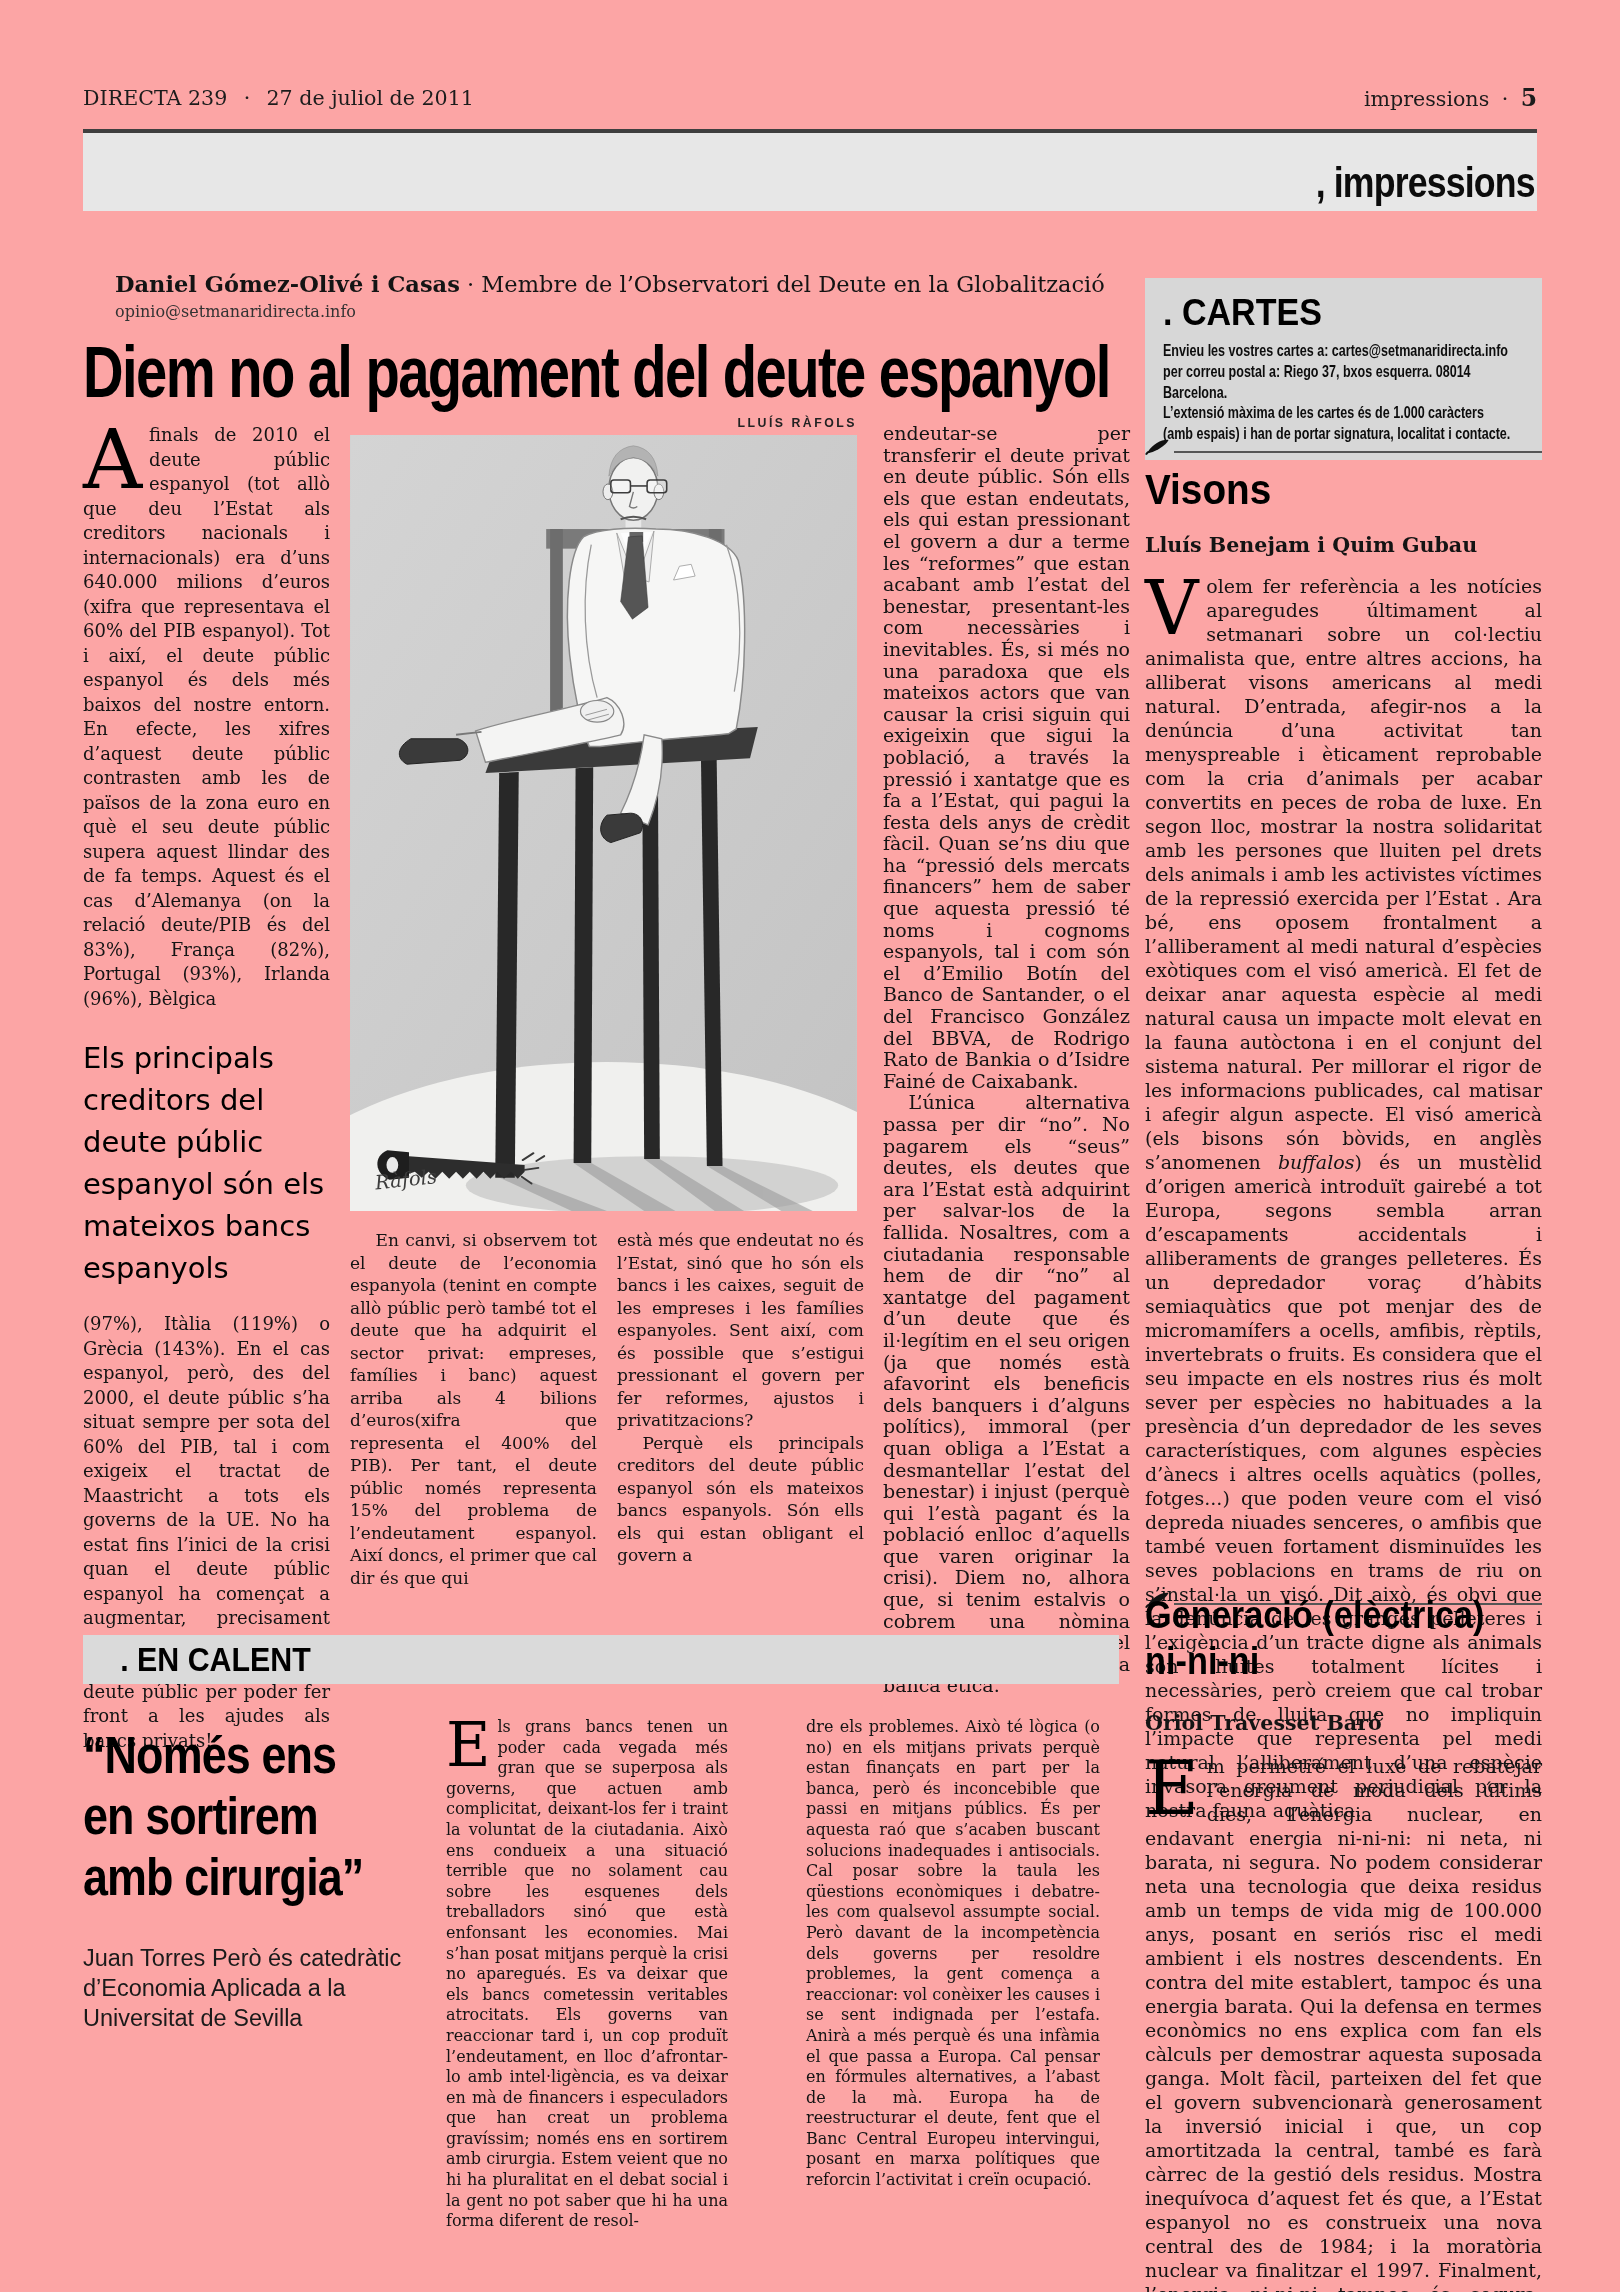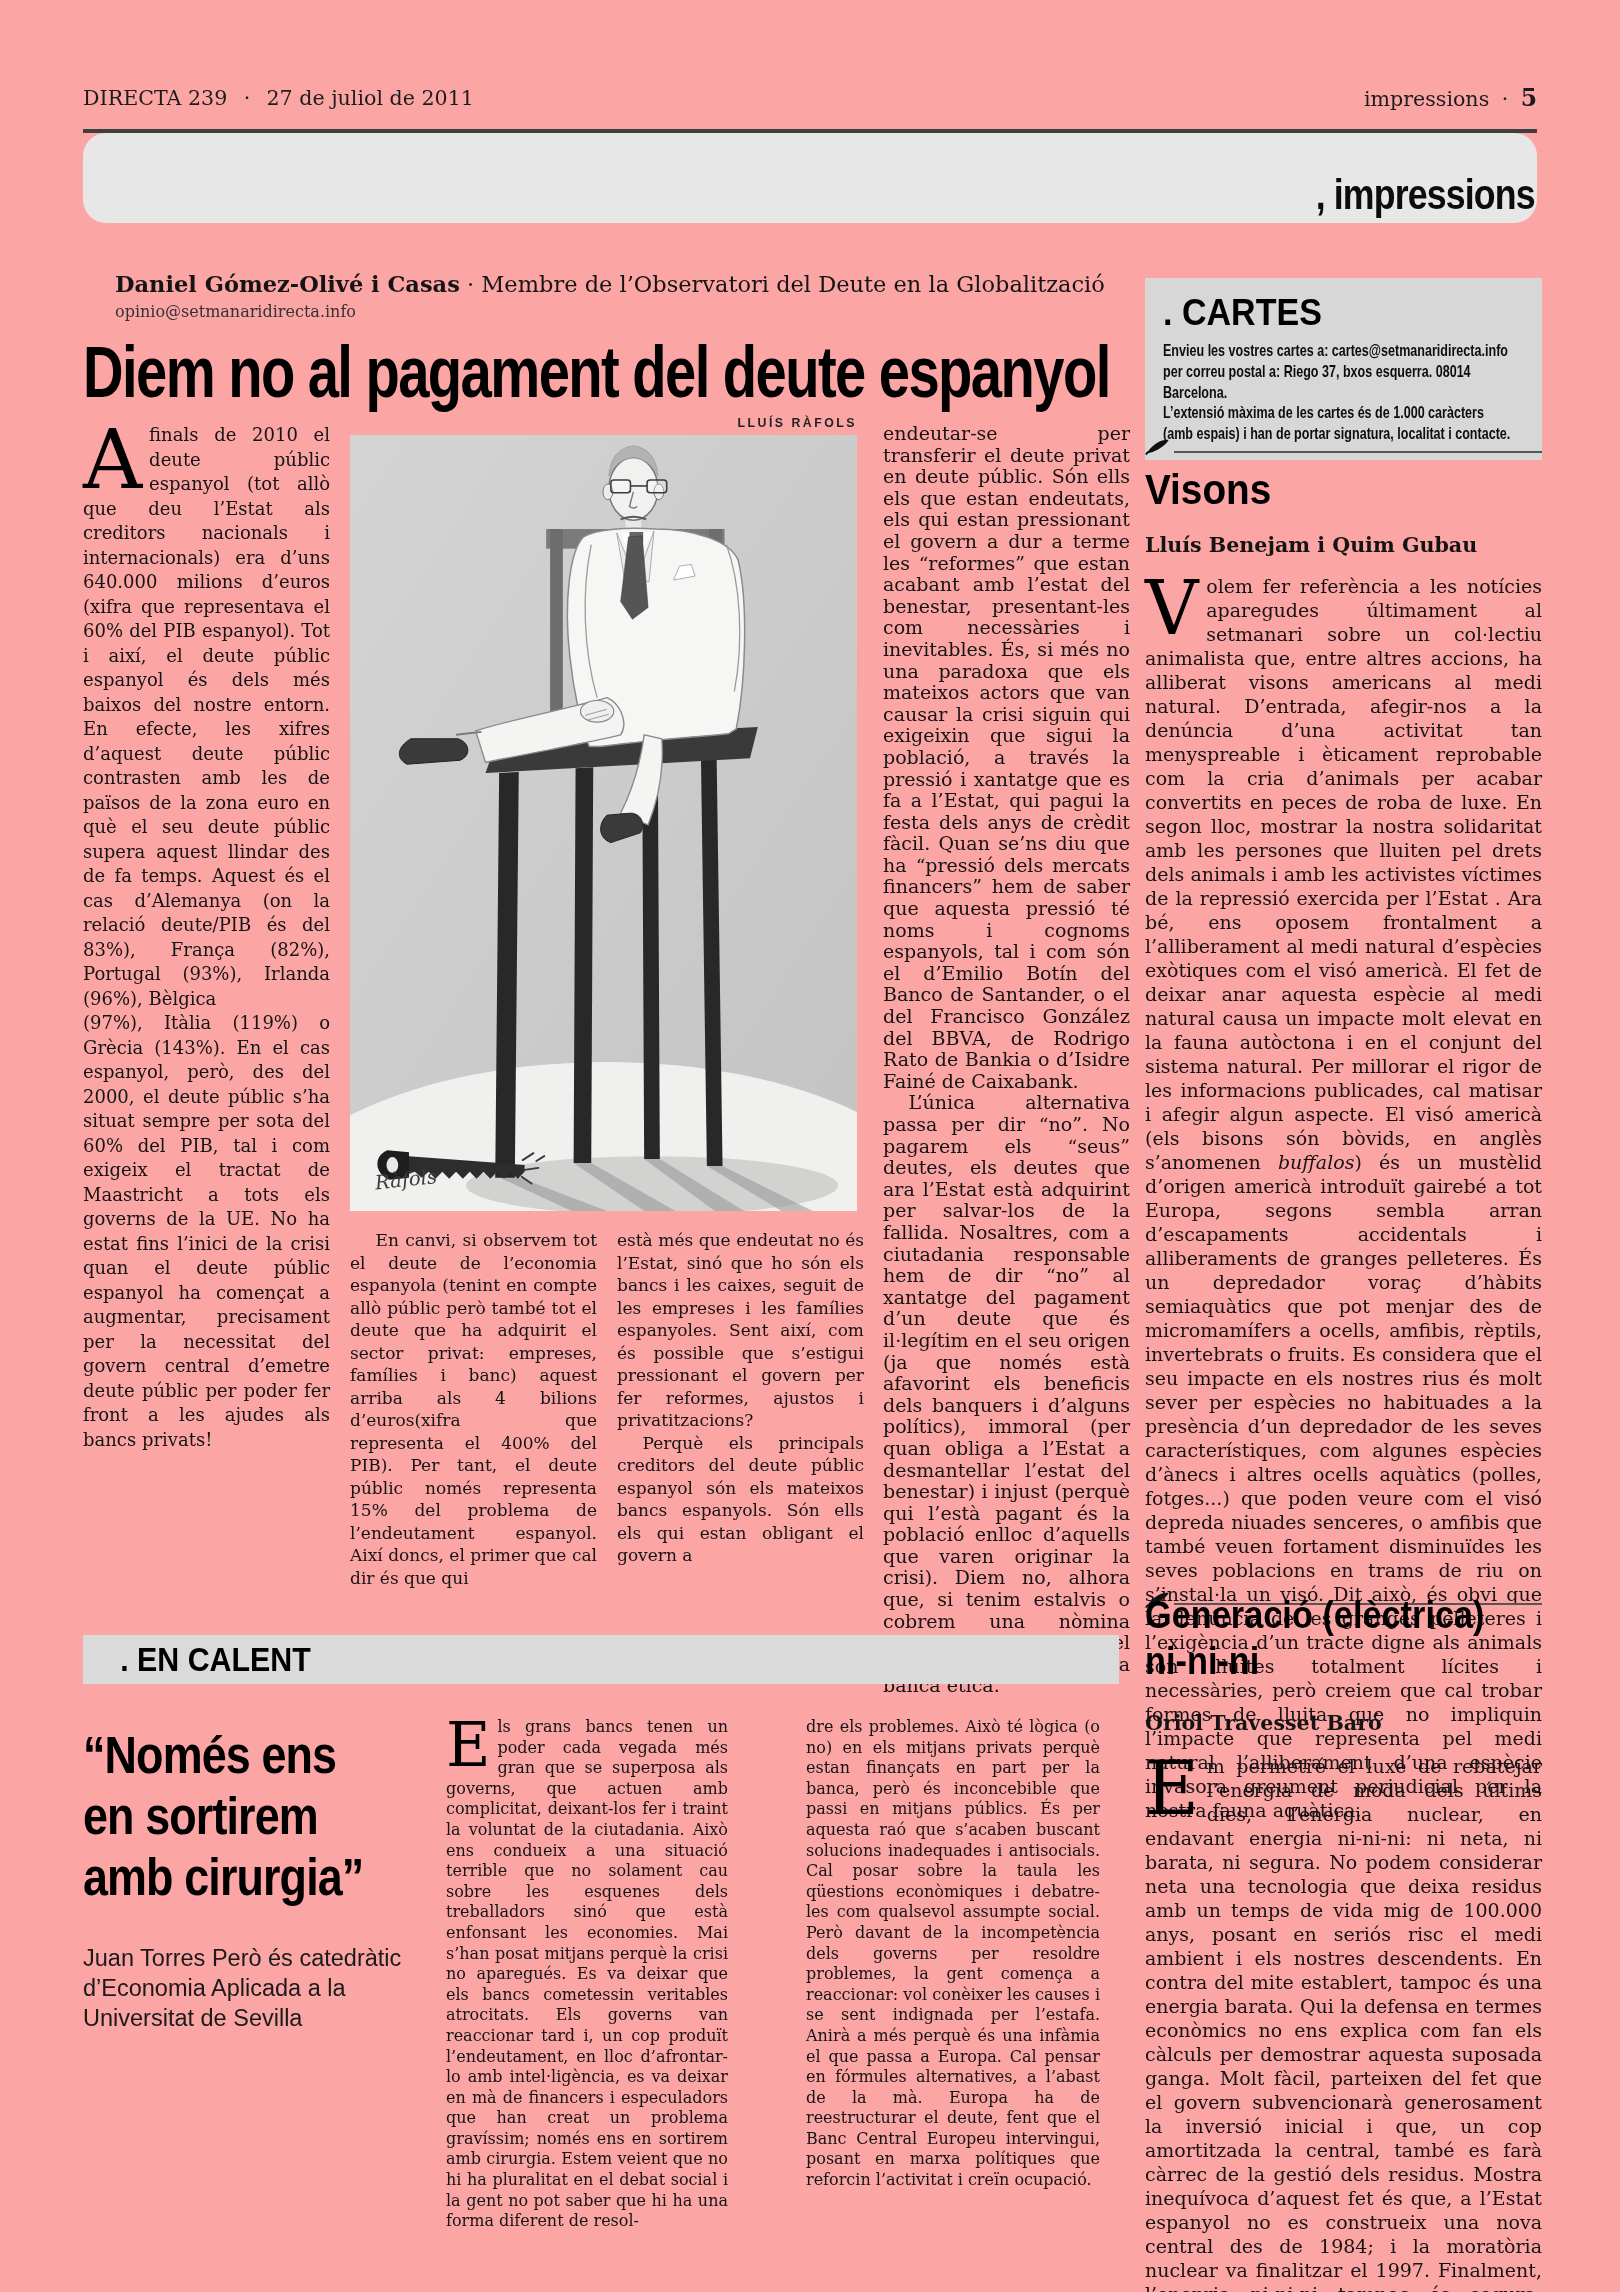--- a/index.html
+++ b/index.html
@@ -81,34 +81,35 @@
     <span>DIRECTA 239</span>
     <span style="margin:0 9.8px;">·</span>
     <span>27 de juliol de 2011</span>
   </div>
   <div class="abs mast" style="right:83px;top:84px;text-align:right;">
     <span>impressions</span>
     <span style="margin:0 5.9px;">·</span>
     <span class="num">5</span>
   </div>
   <div class="abs rule" style="left:83px;top:129px;width:1454px;"></div>
-  <div class="abs band" style="left:83px;top:133px;width:1454px;height:90px;border-radius:23px;">
+  <div class="abs band" style="left:83px;top:133px;width:1454px;height:78px;">
     <div class="band-label">, impressions</div>
   </div>
 
   <div class="abs auth" style="left:83px;top:271px;width:1039px;margin-left:32px;">
     <b>Daniel Gómez-Olivé i Casas</b><span> · Membre de l’Observatori del Deute en la Globalització</span>
     <div class="email">opinio@setmanaridirecta.info</div>
   </div>
   <div class="abs" style="left:83px;top:331px;width:1039px;">
     <span class="headline" style="display:inline-block;">Diem no al pagament del deute espanyol</span>
   </div>
 
   <div class="abs colA col1" style="left:83px;top:423px;width:247px;">
     <p><span class="drop main">A</span><span>finals de 2010 el deute públic espanyol (tot allò que deu l’Estat als creditors nacionals i internacionals) era d’uns 640.000 milions d’euros (xifra que representava el 60% del PIB espanyol). Tot i així, el deute públic espanyol és dels més baixos del nostre entorn. En efecte, les xifres d’aquest deute públic contrasten amb les de països de la zona euro en què el seu deute públic supera aquest llindar des de fa temps. Aquest és el cas d’Alemanya (on la relació deute/PIB és del 83%), França (82%), Portugal (93%), Irlanda (96%), Bèlgica</span></p>
+    <div class="pullquote">Els principals creditors del deute públic espanyol són els mateixos bancs espanyols</div>
     <p><span>(97%), Itàlia (119%) o Grècia (143%). En el cas espanyol, però, des del 2000, el deute públic s’ha situat sempre per sota del 60% del PIB, tal i com exigeix el tractat de Maastricht a tots els governs de la UE. No ha estat fins l’inici de la crisi quan el deute públic espanyol ha començat a augmentar, precisament per la necessitat del govern central d’emetre deute públic per poder fer front a les ajudes als bancs privats!</span></p>
   </div>
 
   <div class="abs illu-credit" style="left:350px;top:416px;width:507px;">LLUÍS RÀFOLS</div>
   <div class="abs illu" style="left:350px;top:435px;width:507px;height:776px;">
     <svg width="507" height="776" viewBox="0 0 517 792">
       <defs>
         <linearGradient id="bgG" x1="0" y1="0" x2="1" y2="1">
           <stop offset="0" stop-color="#d4d4d4"></stop>
             <stop offset="1" stop-color="#c3c3c3"></stop>

